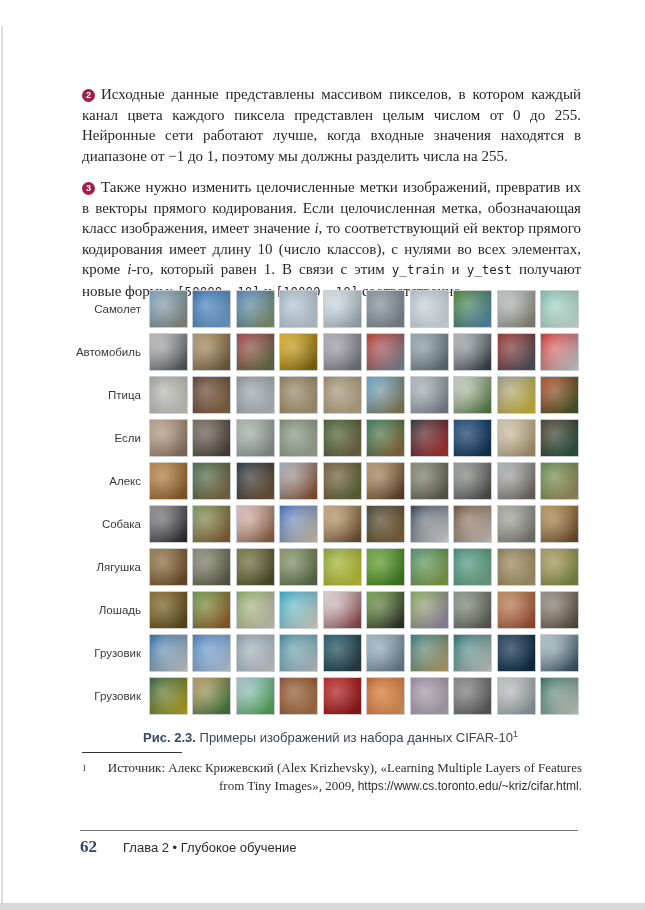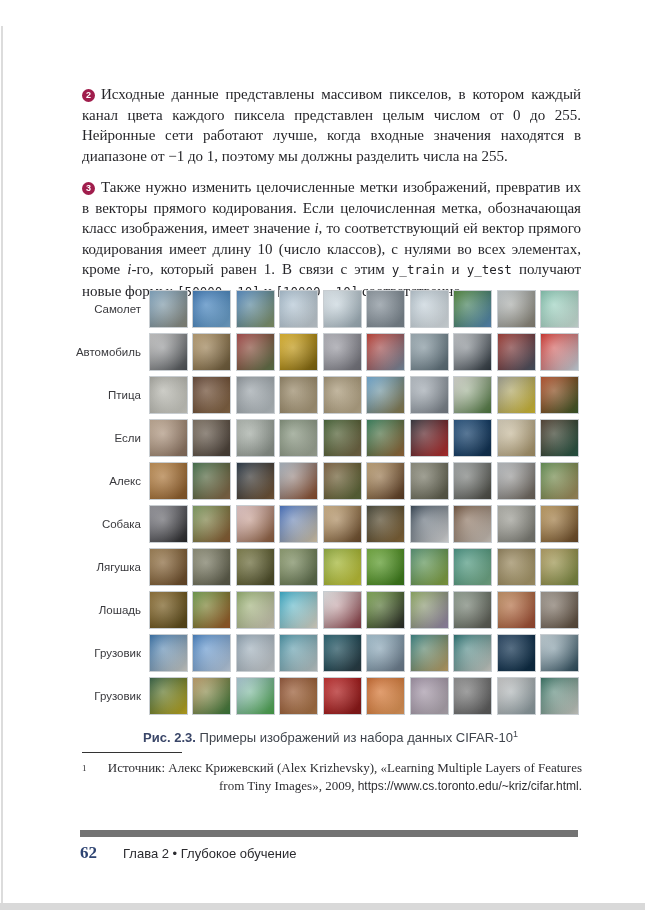--- a/index.html
+++ b/index.html
@@ -95,21 +95,21 @@
     font-size:13px;line-height:17.5px;
   }
   .footnote-marker{
     font-size:9px;vertical-align:top;flex:0 0 auto;padding-top:1px;
   }
   .footnote-text{flex:1;text-align:right;}
 
   
   .footer{
     position:absolute;left:80px;top:830px;width:498px;
-    border-top:7px solid #737373;
+    border-top:1px solid #737373;
     padding-top:6px;
     display:flex;align-items:baseline;gap:26px;
   }
   .page-number{
     font-family:"Liberation Serif", serif;
     font-size:17px;font-weight:bold;color:#2e4472;
   }
   .footer-text{
     font-family:"Liberation Sans", sans-serif;
     font-size:13px;color:#2b2b2f;

